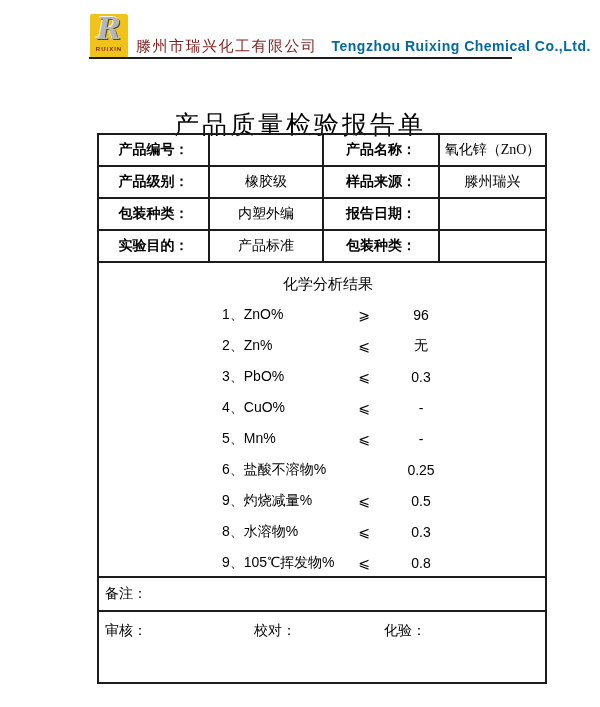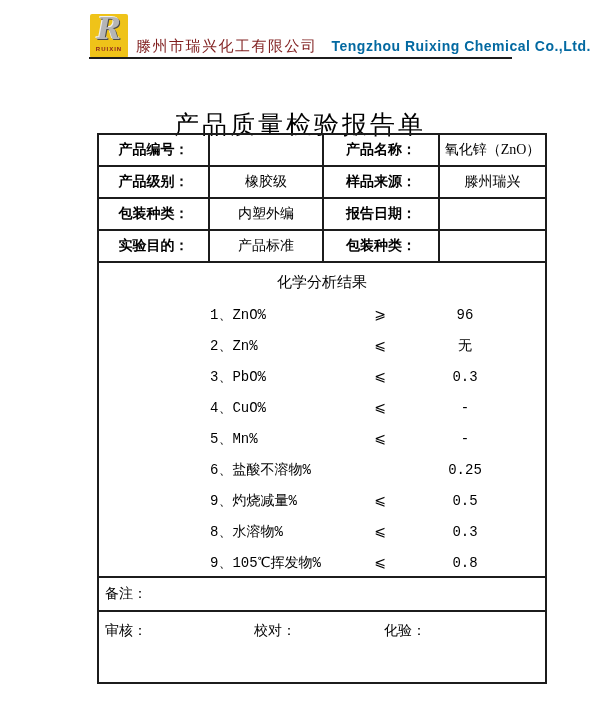--- a/index.html
+++ b/index.html
@@ -107,36 +107,36 @@
   .c3 { width: 116px; border-right: 2px solid #1c1c1c; }
   .c4 { flex: 1; }
   .lbl { font-weight: bold; font-size: 14px; font-family: "Liberation Sans", sans-serif; }
   .val { font-weight: normal; font-size: 14px; font-family: "Liberation Serif", serif; }
 
   .chem-section {
     height: 315px;
     flex: 0 0 auto;
     border-bottom: 2px solid #1c1c1c;
     box-sizing: border-box;
-    font-family: Liberation Mono, monospace;
+    font-family: Liberation Sans, sans-serif;
+    padding-left: 12px;
   }
   .chem-title {
     margin-top: 12px;
     text-align: center;
     font-size: 15px;
     line-height: 18px;
   }
   .chem-items { margin-top: 6px; }
   .chem-item {
     display: flex;
     align-items: center;
     height: 31px;
     padding-left: 111px;
     font-size: 14px;
-    gap: 28px;
   }
   .chem-label  { width: 128px; text-align: left; }
   .chem-symbol { width: 28px; text-align: center; }
   .chem-value  { width: 86px; text-align: center; }
 
   .remark-row {
     height: 34px;
     flex: 0 0 auto;
     border-bottom: 2px solid #1c1c1c;
     box-sizing: border-box;

